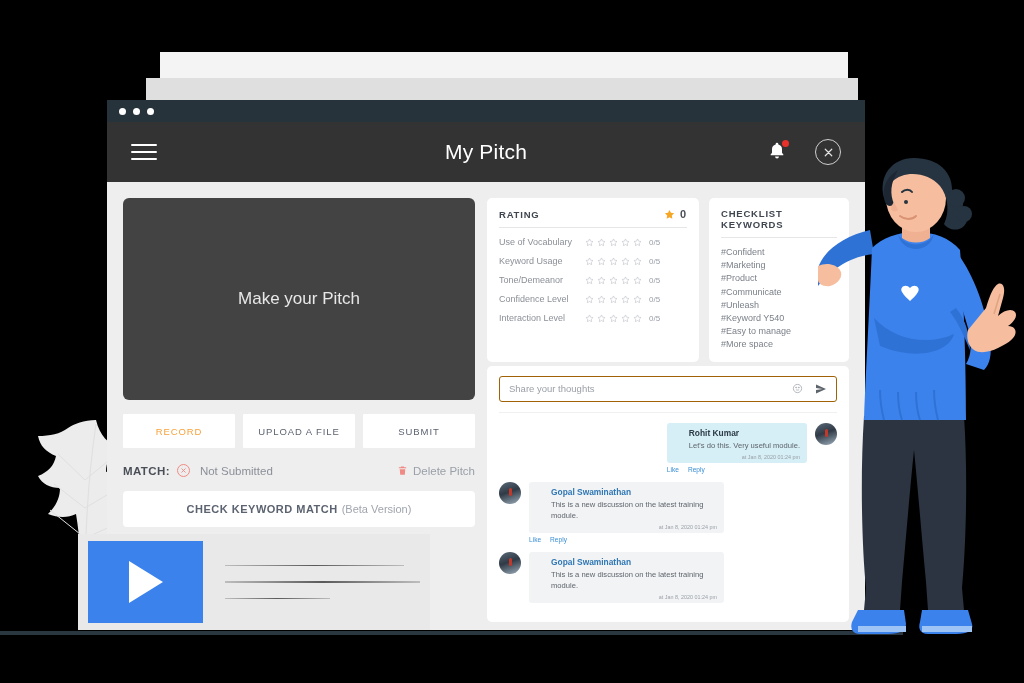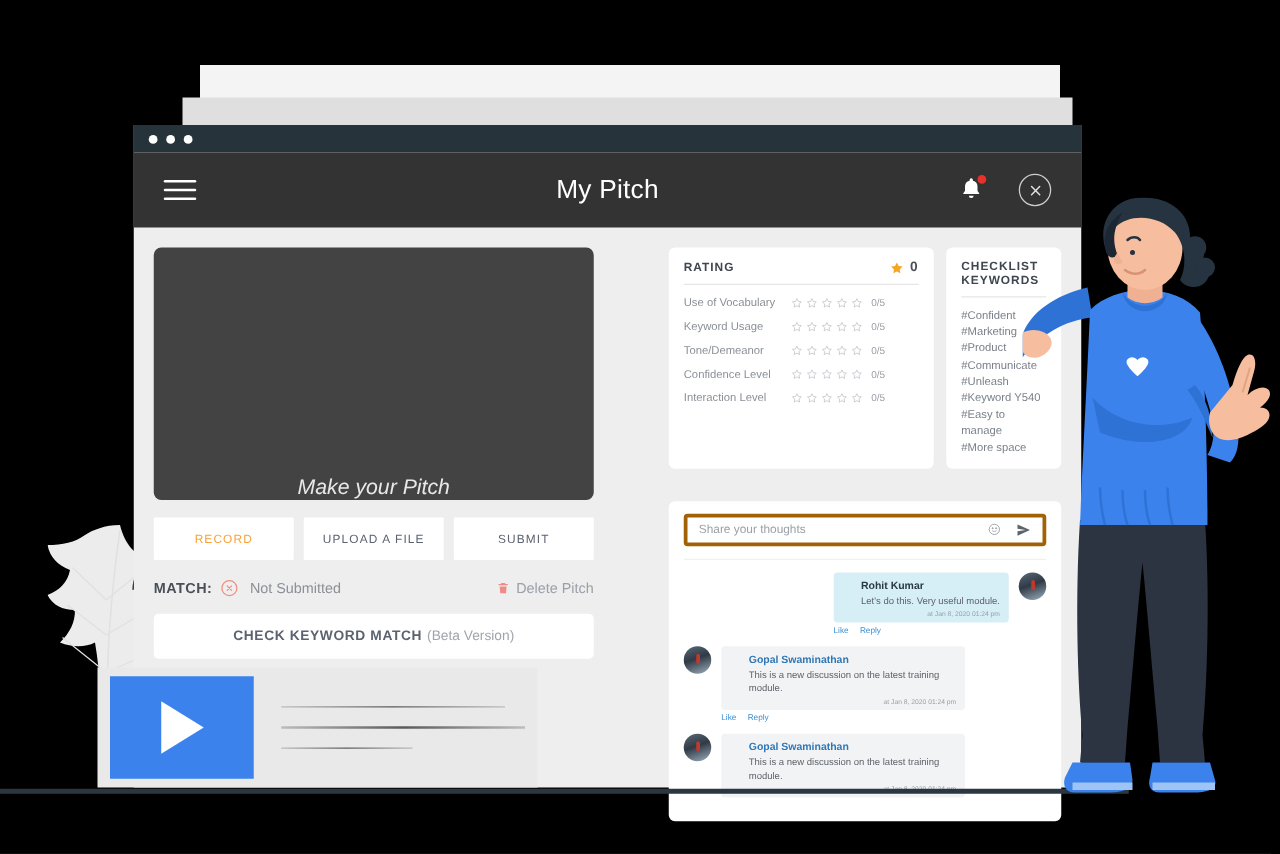--- a/index.html
+++ b/index.html
@@ -59,26 +59,26 @@
     width: 7px; height: 7px; border-radius: 50%; background: #e8312b;
   }
   .close-btn {
     width: 26px; height: 26px; border: 1.4px solid #cfcfcf; border-radius: 50%;
     display: flex; align-items: center; justify-content: center; cursor: pointer;
   }
 
   
   .content { display: flex; padding: 16px; gap: 12px; height: 448px; }
   .col-left { width: 352px; display: flex; flex-direction: column; }
-  .col-right { flex: 1; display: flex; flex-direction: column; gap: 26px; margin-left: 48px; }
+  .col-right { flex: 1; display: flex; flex-direction: column; gap: 4px; }
 
   .pitch-area {
     height: 202px; background: #434343; border-radius: 6px;
-    display: flex; align-items: flex-end; justify-content: center;
-    color: #e8e8e8; font-size: 17px; font-style: italic;
+    display: flex; align-items: center; justify-content: center;
+    color: #e8e8e8; font-size: 17px;
   }
 
   .btn-row { display: flex; gap: 8px; margin-top: 14px; }
   .btn {
     flex: 1; height: 34px; background: #ffffff; border-radius: 1px;
     display: flex; align-items: center; justify-content: center;
     font-size: 9.5px; font-weight: normal; letter-spacing: .9px;
     color: #5c6370; cursor: pointer;
   }
   .btn.accent { color: #f7a23b; }
@@ -129,21 +129,21 @@
 
   .kw-list { padding-top: 8px; }
   .kw-item { font-size: 9px; color: #7b8189; line-height: 13.2px; }
 
   
   .comments {
     background: #ffffff; border-radius: 5px; flex: 1; padding: 10px 12px;
     display: flex; flex-direction: column;
   }
   .comment-input {
-    height: 26px; border: 3px solid #a16207; border-radius: 3px;
+    height: 26px; border: 1px solid #a16207; border-radius: 3px;
     display: flex; align-items: center; padding: 0 9px;
     font-size: 9.5px; color: #9ba0a7;
   }
   .comment-input .tools { margin-left: auto; display: flex; gap: 12px; align-items: center; }
 
   .thread { margin-top: 10px; border-top: 1px solid #eef0f2; padding-top: 10px; }
 
   .cmt { display: flex; gap: 8px; margin-bottom: 9px; }
   .cmt.self { flex-direction: row-reverse; }
   .avatar {

